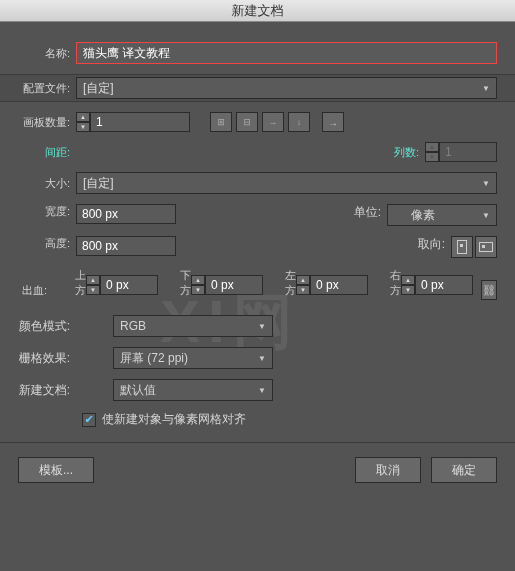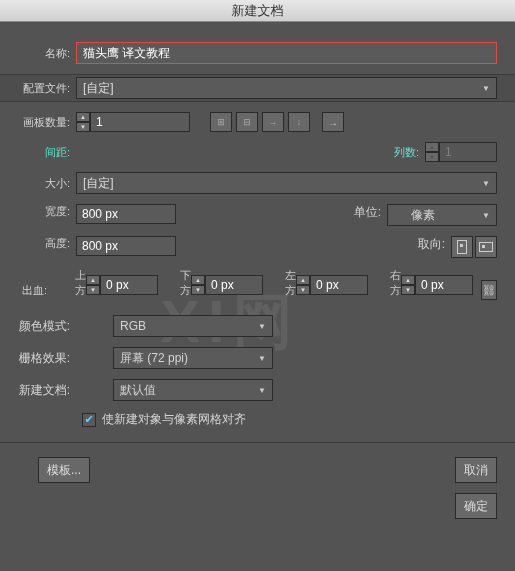--- a/index.html
+++ b/index.html
@@ -40,22 +40,22 @@
     .adv-header { display: flex; align-items: center; margin-bottom: 10px; font-size: 12px; }
     .adv-header::before { content: "▼"; font-size: 8px; margin-right: 6px; color: #ccc; }
     .adv-row { display: flex; align-items: center; margin-bottom: 10px; gap: 37px; }
     .adv-label { width: 58px; text-align: right; padding-right: 6px; }
     .adv-select { width: 160px; background: #5a5a5a; border: 1px solid #2a2a2a; height: 22px; display: flex; align-items: center; padding: 0 6px; position: relative; }
     .adv-select::after { content: "▼"; position: absolute; right: 6px; font-size: 8px; color: #ccc; }
     .checkbox-row { display: flex; align-items: center; margin-left: 64px; margin-bottom: 14px; }
     .checkbox { width: 14px; height: 14px; background: #5a5a5a; border: 1px solid #2a2a2a; display: flex; align-items: center; justify-content: center; margin-right: 6px; font-size: 11px; color: #66ccff; }
     .divider { border-top: 1px solid #3a3a3a; margin: 0 -18px 14px -18px; }
     .footer { display: flex; justify-content: space-between; }
-    .btn { background: #686868; border: 1px solid #2a2a2a; height: 26px; padding: 0 8px; color: #ddd; font-size: 12px; display: flex; align-items: center; margin-left: 20px; }
-    .footer-right { display: flex; gap: 10px; flex-direction: column; }
+    .btn { background: #686868; border: 1px solid #2a2a2a; height: 26px; padding: 0 20px; color: #ddd; font-size: 12px; display: flex; align-items: center; }
+    .footer-right { display: flex; gap: 10px; }
     .unit-select { width: 110px; background: #5a5a5a; border: 1px solid #2a2a2a; height: 22px; display: flex; align-items: center; padding: 0 23px; position: relative; }
     .unit-select::after { content: "▼"; position: absolute; right: 6px; font-size: 8px; color: #ccc; }
     .watermark { position: absolute; left: 160px; top: 260px; font-size: 60px; color: rgba(200,200,200,0.12); font-weight: bold; pointer-events: none; letter-spacing: 8px; }
     .main-area { position: relative; }
   </style>
 </head>
 <body>
 
 <div class="titlebar">新建文档</div>
 

